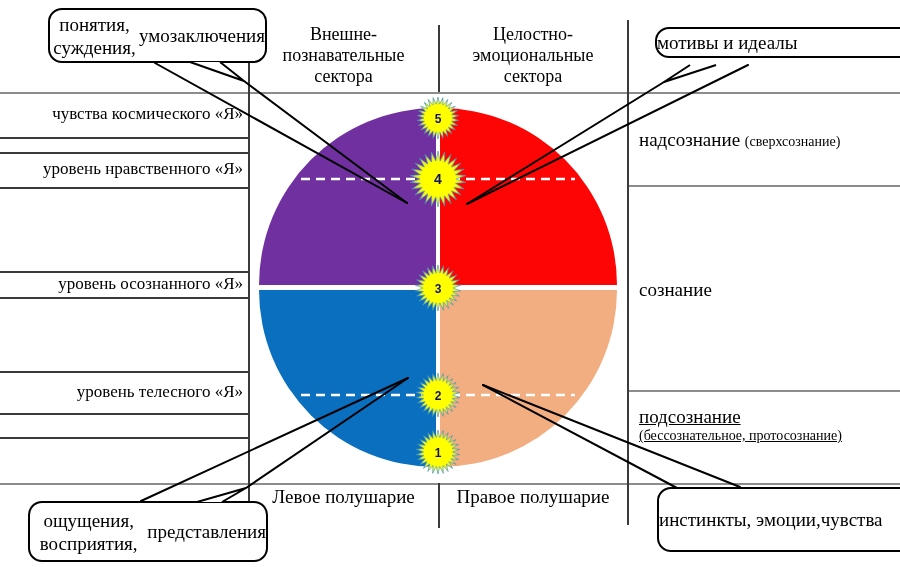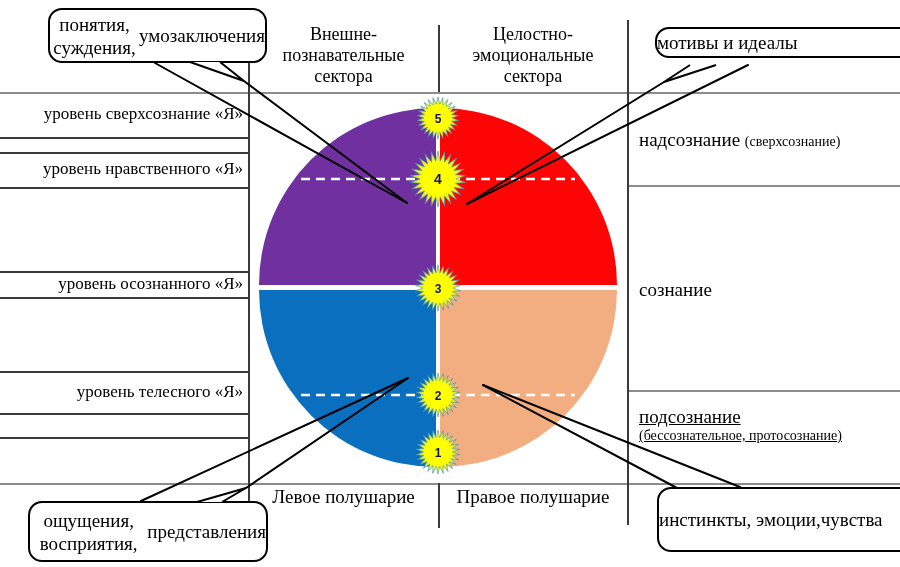--- a/index.html
+++ b/index.html
@@ -64,21 +64,21 @@
   <div class="vline" style="left:438px;top:25px;height:67px;"></div>
   <div class="vline" style="left:438px;top:483px;height:45px;"></div>
 
   <div class="sector-label" style="left:248px;width:191px;">Внешне-
 познавательные
 сектора</div>
   <div class="sector-label" style="left:439px;width:188px;">Целостно-
 эмоциональные
 сектора</div>
 
-  <div class="level-label" style="top:104px;">уровень сверхсознание «Я»</div>
+  <div class="level-label" style="top:104px;">чувства космического «Я»</div>
   <div class="level-label" style="top:159px;">уровень нравственного «Я»</div>
   <div class="level-label" style="top:274px;">уровень осознанного «Я»</div>
   <div class="level-label" style="top:382px;">уровень телесного «Я»</div>
 
   <div class="right-label" style="top:129px;font-family:Liberation Serif, serif;">
     <span>надсознание</span>
     <span class="right-note">(сверхсознание)</span>
   </div>
   <div class="right-label" style="top:279px;">сознание</div>
   <div class="right-label" style="top:406px;text-decoration:underline;">

